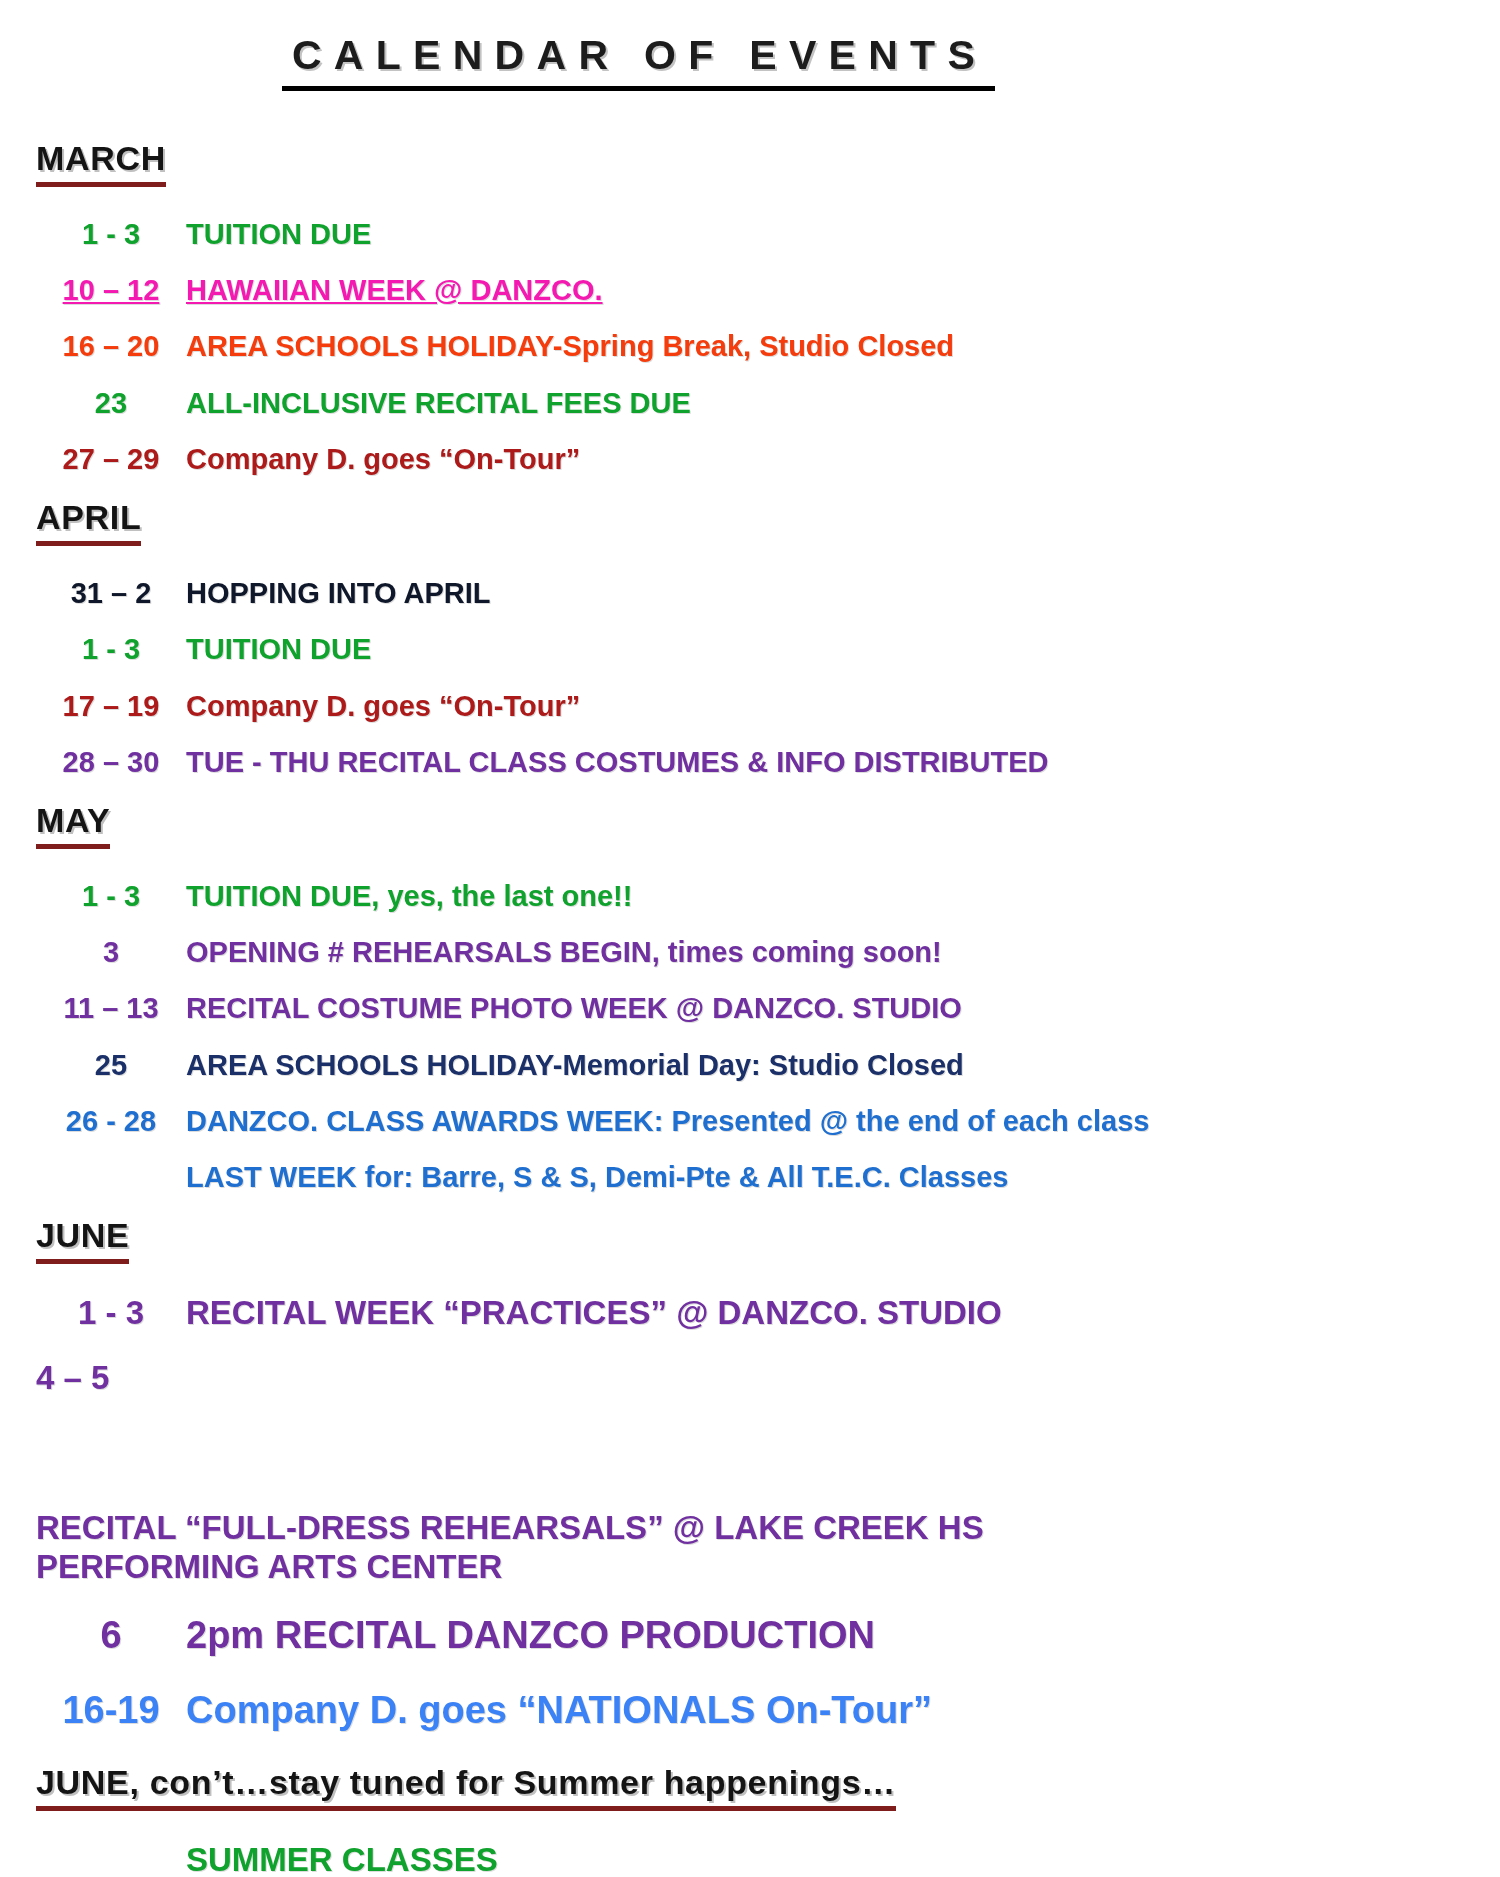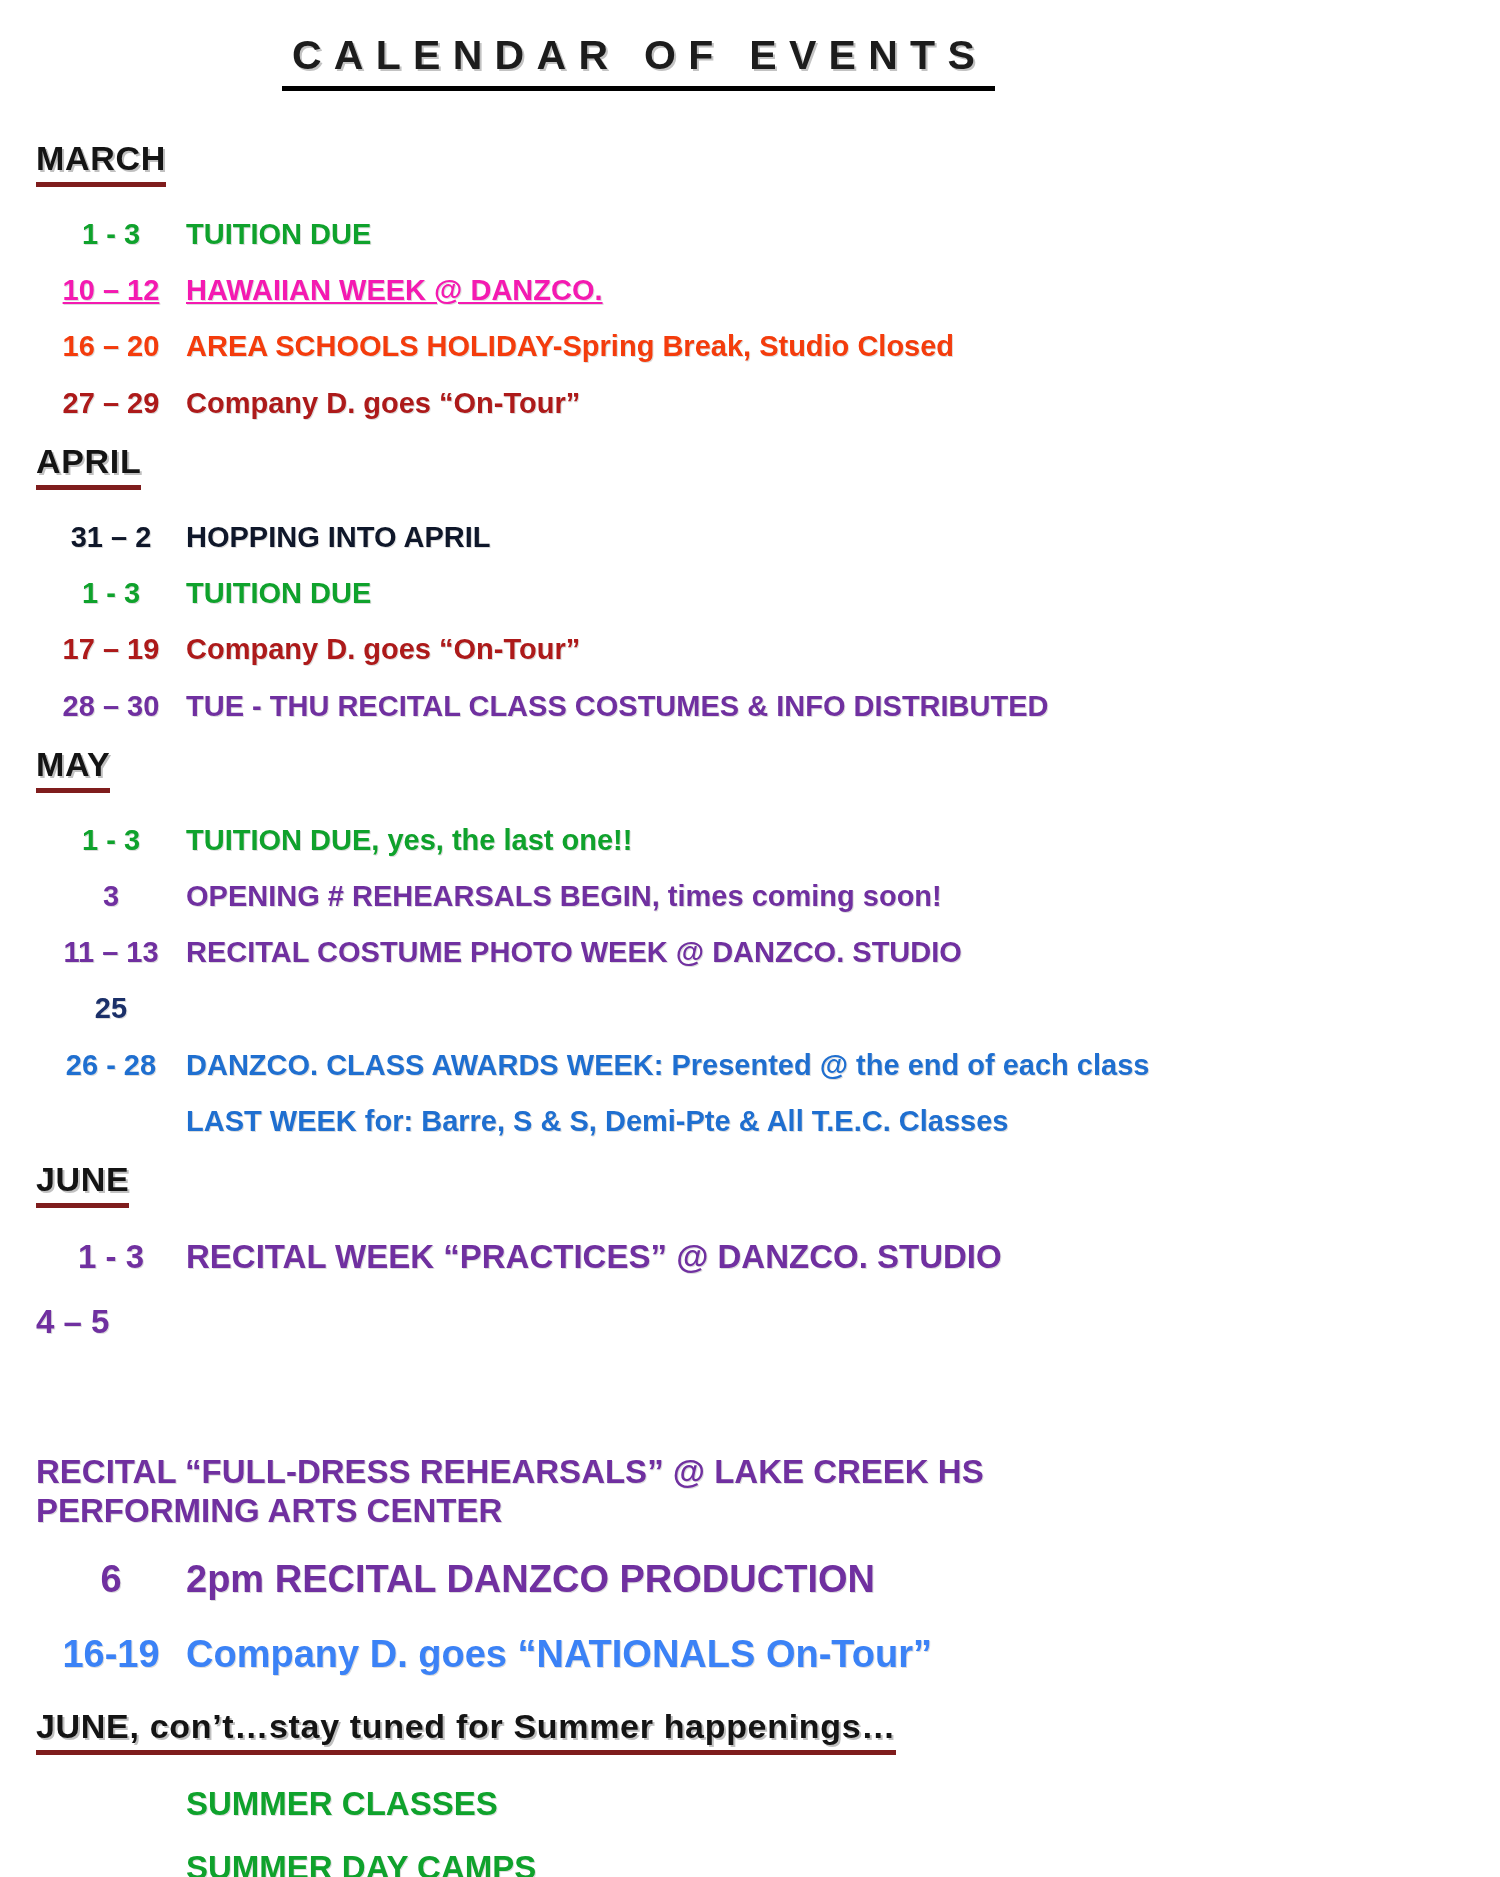--- a/index.html
+++ b/index.html
@@ -45,20 +45,24 @@
         <div class="desc"><span>TUITION DUE</span></div>
       </div>
       <div class="row size-md" style="color: rgb(244, 26, 177); text-decoration: underline;">
         <div class="date">10 – 12</div>
         <div class="desc"><span>HAWAIIAN WEEK @ DANZCO.</span></div>
       </div>
       <div class="row size-md" style="color: rgb(244, 60, 12);">
         <div class="date">16 – 20</div>
         <div class="desc"><span>AREA SCHOOLS HOLIDAY-</span><span class="italic">Spring Break, Studio Closed</span></div>
       </div>
+      <div class="row size-md" style="color: rgb(15, 162, 44);">
+        <div class="date">23</div>
+        <div class="desc"><span>ALL-INCLUSIVE RECITAL FEES DUE</span></div>
+      </div>
       <div class="row size-md" style="color: rgb(173, 26, 26);">
         <div class="date">27 – 29</div>
         <div class="desc"><span>Company D. goes </span><span class="italic">“On-Tour”</span></div>
       </div>
       <div class="month-header"><span class="month-underline"><span>APRIL</span></span></div>
       <div class="row size-md" style="color: #0f172a;">
         <div class="date">31 – 2</div>
         <div class="desc"><span>HOPPING INTO APRIL</span></div>
       </div>
       <div class="row size-md" style="color: rgb(15, 162, 44);">
@@ -81,20 +85,21 @@
       <div class="row size-md" style="color: rgb(112, 48, 160);">
         <div class="date">3</div>
         <div class="desc"><span>OPENING # REHEARSALS BEGIN, </span><span class="italic">times coming soon!</span></div>
       </div>
       <div class="row size-md" style="color: rgb(112, 48, 160);">
         <div class="date">11 – 13</div>
         <div class="desc"><span>RECITAL COSTUME PHOTO WEEK @ DANZCO. STUDIO</span></div>
       </div>
       <div class="row size-md" style="color: rgb(27, 48, 105);">
         <div class="date">25</div>
+        <div class="desc"><span>AREA SCHOOLS HOLIDAY-</span><span class="italic">Memorial Day: Studio Closed</span></div>
       </div>
       <div class="row size-md" style="color: rgb(31, 111, 208);">
         <div class="date">26 - 28</div>
         <div class="desc"><span>DANZCO. CLASS AWARDS WEEK: </span><span class="italic">Presented @ the end of each class</span></div>
       </div>
       <div class="row size-md" style="color: rgb(31, 111, 208);">
         <div class="date"></div>
         <div class="desc"><span>LAST WEEK for: </span><span class="italic">Barre, S &amp; S, Demi-Pte &amp; All T.E.C. Classes</span></div>
       </div>
       <div class="month-header"><span class="month-underline"><span>JUNE</span></span></div>

